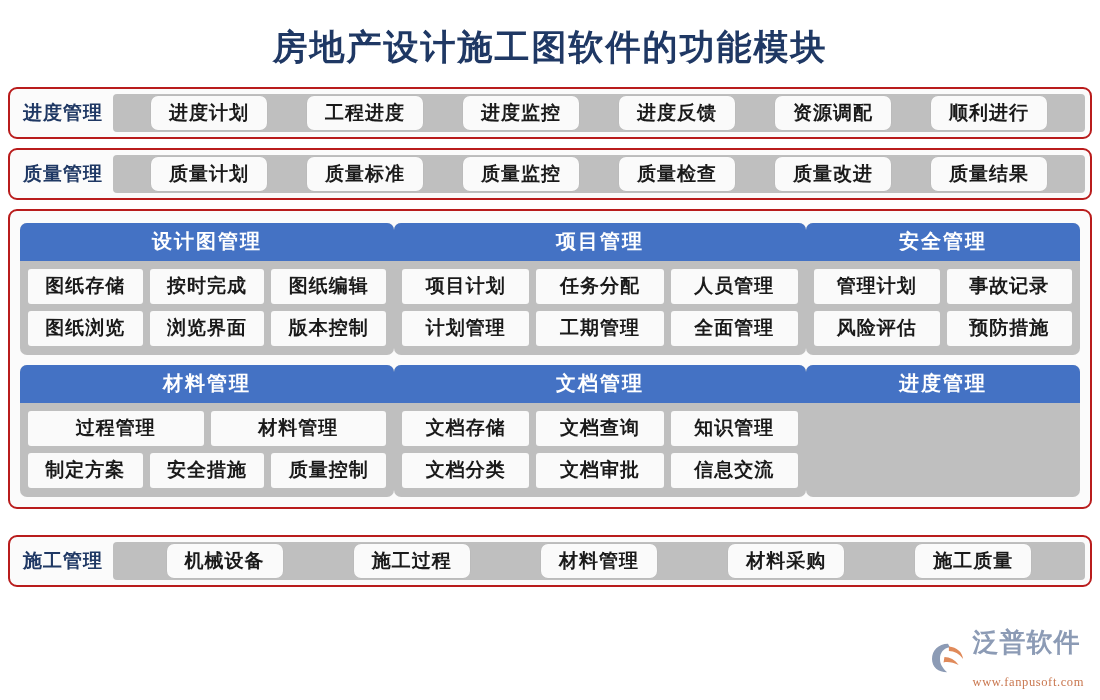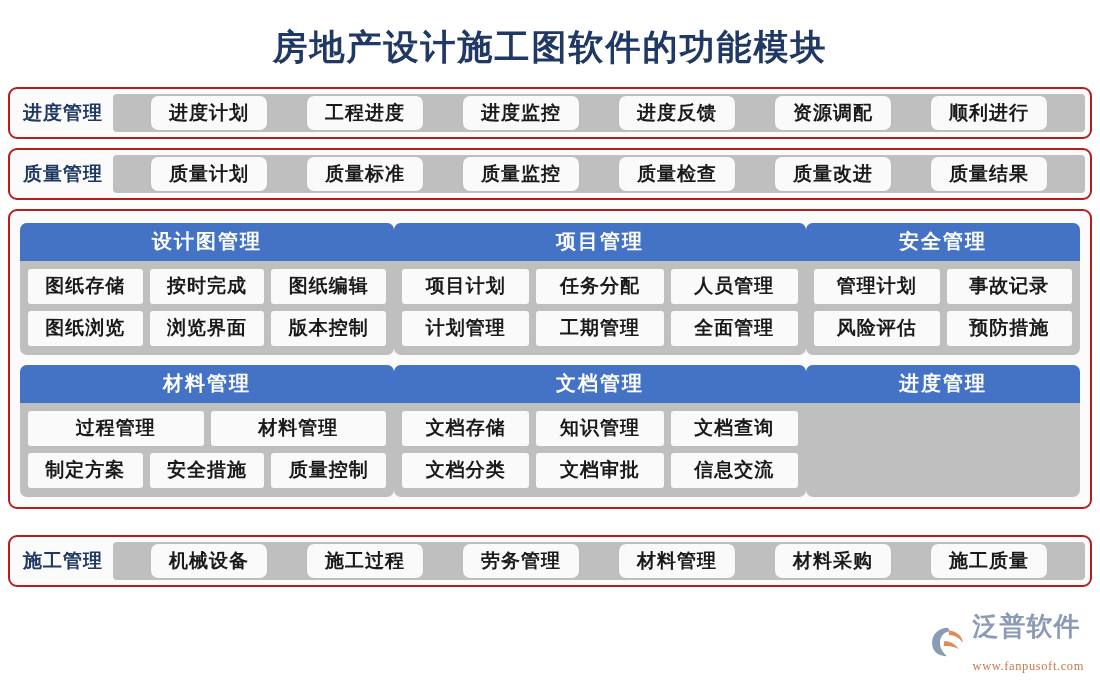--- a/index.html
+++ b/index.html
@@ -131,21 +131,21 @@
     font-weight: bold;
     padding: 4px 0 5px 0;
     white-space: nowrap;
     letter-spacing: 1px;
   }
 
   
   .footer {
     position: absolute;
     right: 16px;
-    bottom: 28px;
+    bottom: 12px;
     display: flex;
     align-items: center;
     gap: 7px;
   }
   .logo-mark { width: 36px; height: 32px; flex: 0 0 auto; }
   .logo-text-wrap { display: flex; flex-direction: column; line-height: 1; }
   .logo-name {
     color: #8C9BB5;
     font-size: 26px;
     font-weight: bold;
@@ -259,22 +259,22 @@
           <div class="chip">质量控制</div>
         </div>
       </div>
     </div>
 
     <div class="card w-mid">
       <div class="card-head">文档管理</div>
       <div class="card-body">
         <div class="card-line">
           <div class="chip">文档存储</div>
+          <div class="chip">文档查询</div>
           <div class="chip">知识管理</div>
-          <div class="chip">文档查询</div>
         </div>
         <div class="card-line">
           <div class="chip">文档分类</div>
           <div class="chip">文档审批</div>
           <div class="chip">信息交流</div>
         </div>
       </div>
     </div>
 
     <div class="card w-nar">
@@ -283,21 +283,20 @@
   </div>
 
 </div>
 
 <div class="panel">
   <div class="strip">
     <div class="strip-label">施工管理</div>
     <div class="strip-band">
       <div class="pill">机械设备</div>
       <div class="pill">施工过程</div>
-      <div class="pill">劳务管理</div>
       <div class="pill">材料管理</div>
       <div class="pill">材料采购</div>
       <div class="pill">施工质量</div>
     </div>
   </div>
 </div>
 
 <div class="footer">
   <svg class="logo-mark" viewBox="0 0 40 36">
     <path d="M20 2 C9 2 2 10 2 19 C2 28 9 34 19 34 C14 29 11 25 11 19 C11 12 15 7 22 6 Z" fill="#8C9BB5"></path>

